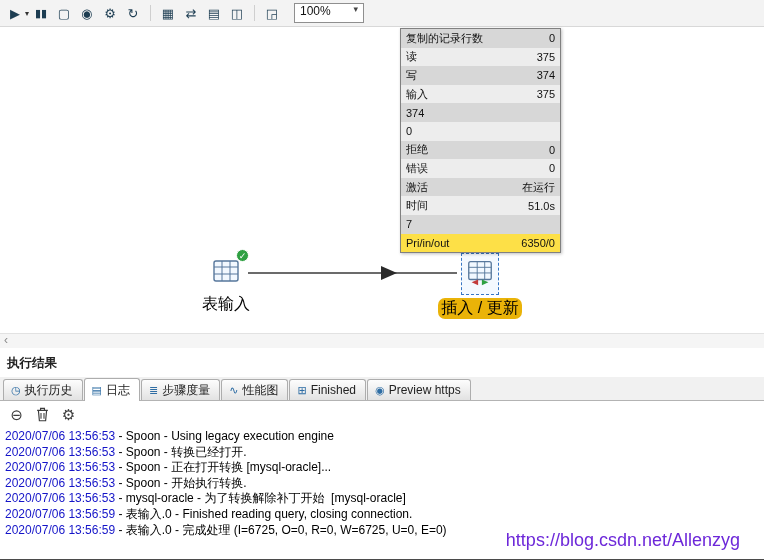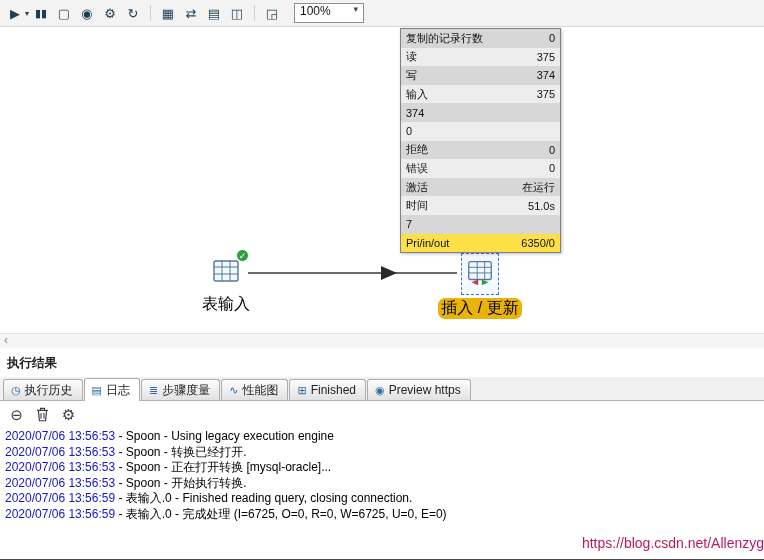--- a/index.html
+++ b/index.html
@@ -89,22 +89,22 @@
     width: 19px; height: 19px; display: flex; align-items: center; justify-content: center;
     font-size: 15px; color: #3c3c3c; cursor: pointer; border-radius: 2px; line-height: 1;
   }
 
   .log { padding: 1px 5px; font-size: 12px; line-height: 15.6px; }
   .log-line { white-space: pre; }
   .ts { color: #1414c8; margin-top: 48px; }
   .msg { color: #000; }
 
   .watermark {
-    position: absolute; right: 0; bottom: 8px;
-    color: #be185d; font-size: 14px; pointer-events: none;
+    position: absolute; right: 24px; bottom: 8px;
+    color: #6d28d9; font-size: 18px; pointer-events: none;
   }
 </style>
 </head>
 <body>
 
 <div class="app">
 
   <div class="toolbar">
     <div class="run-group">
       <span class="tbtn">▶</span>
@@ -258,19 +258,20 @@
         </svg>
       </span>
       <span class="log-tbtn">⚙</span>
     </div>
 
     <div class="log">
       <div class="log-line"><span class="ts">2020/07/06 13:56:53</span><span class="msg"> - Spoon - Using legacy execution engine</span></div>
       <div class="log-line"><span class="ts">2020/07/06 13:56:53</span><span class="msg"> - Spoon - 转换已经打开.</span></div>
       <div class="log-line"><span class="ts">2020/07/06 13:56:53</span><span class="msg"> - Spoon - 正在打开转换 [mysql-oracle]...</span></div>
       <div class="log-line"><span class="ts">2020/07/06 13:56:53</span><span class="msg"> - Spoon - 开始执行转换.</span></div>
+      <div class="log-line"><span class="ts">2020/07/06 13:56:53</span><span class="msg"> - mysql-oracle - 为了转换解除补丁开始  [mysql-oracle]</span></div>
       <div class="log-line"><span class="ts">2020/07/06 13:56:59</span><span class="msg"> - 表输入.0 - Finished reading query, closing connection.</span></div>
       <div class="log-line"><span class="ts">2020/07/06 13:56:59</span><span class="msg"> - 表输入.0 - 完成处理 (I=6725, O=0, R=0, W=6725, U=0, E=0)</span></div>
     </div>
   </div>
 
   <div class="watermark">https://blog.csdn.net/Allenzyg</div>
 </div>
 
 </body></html>

